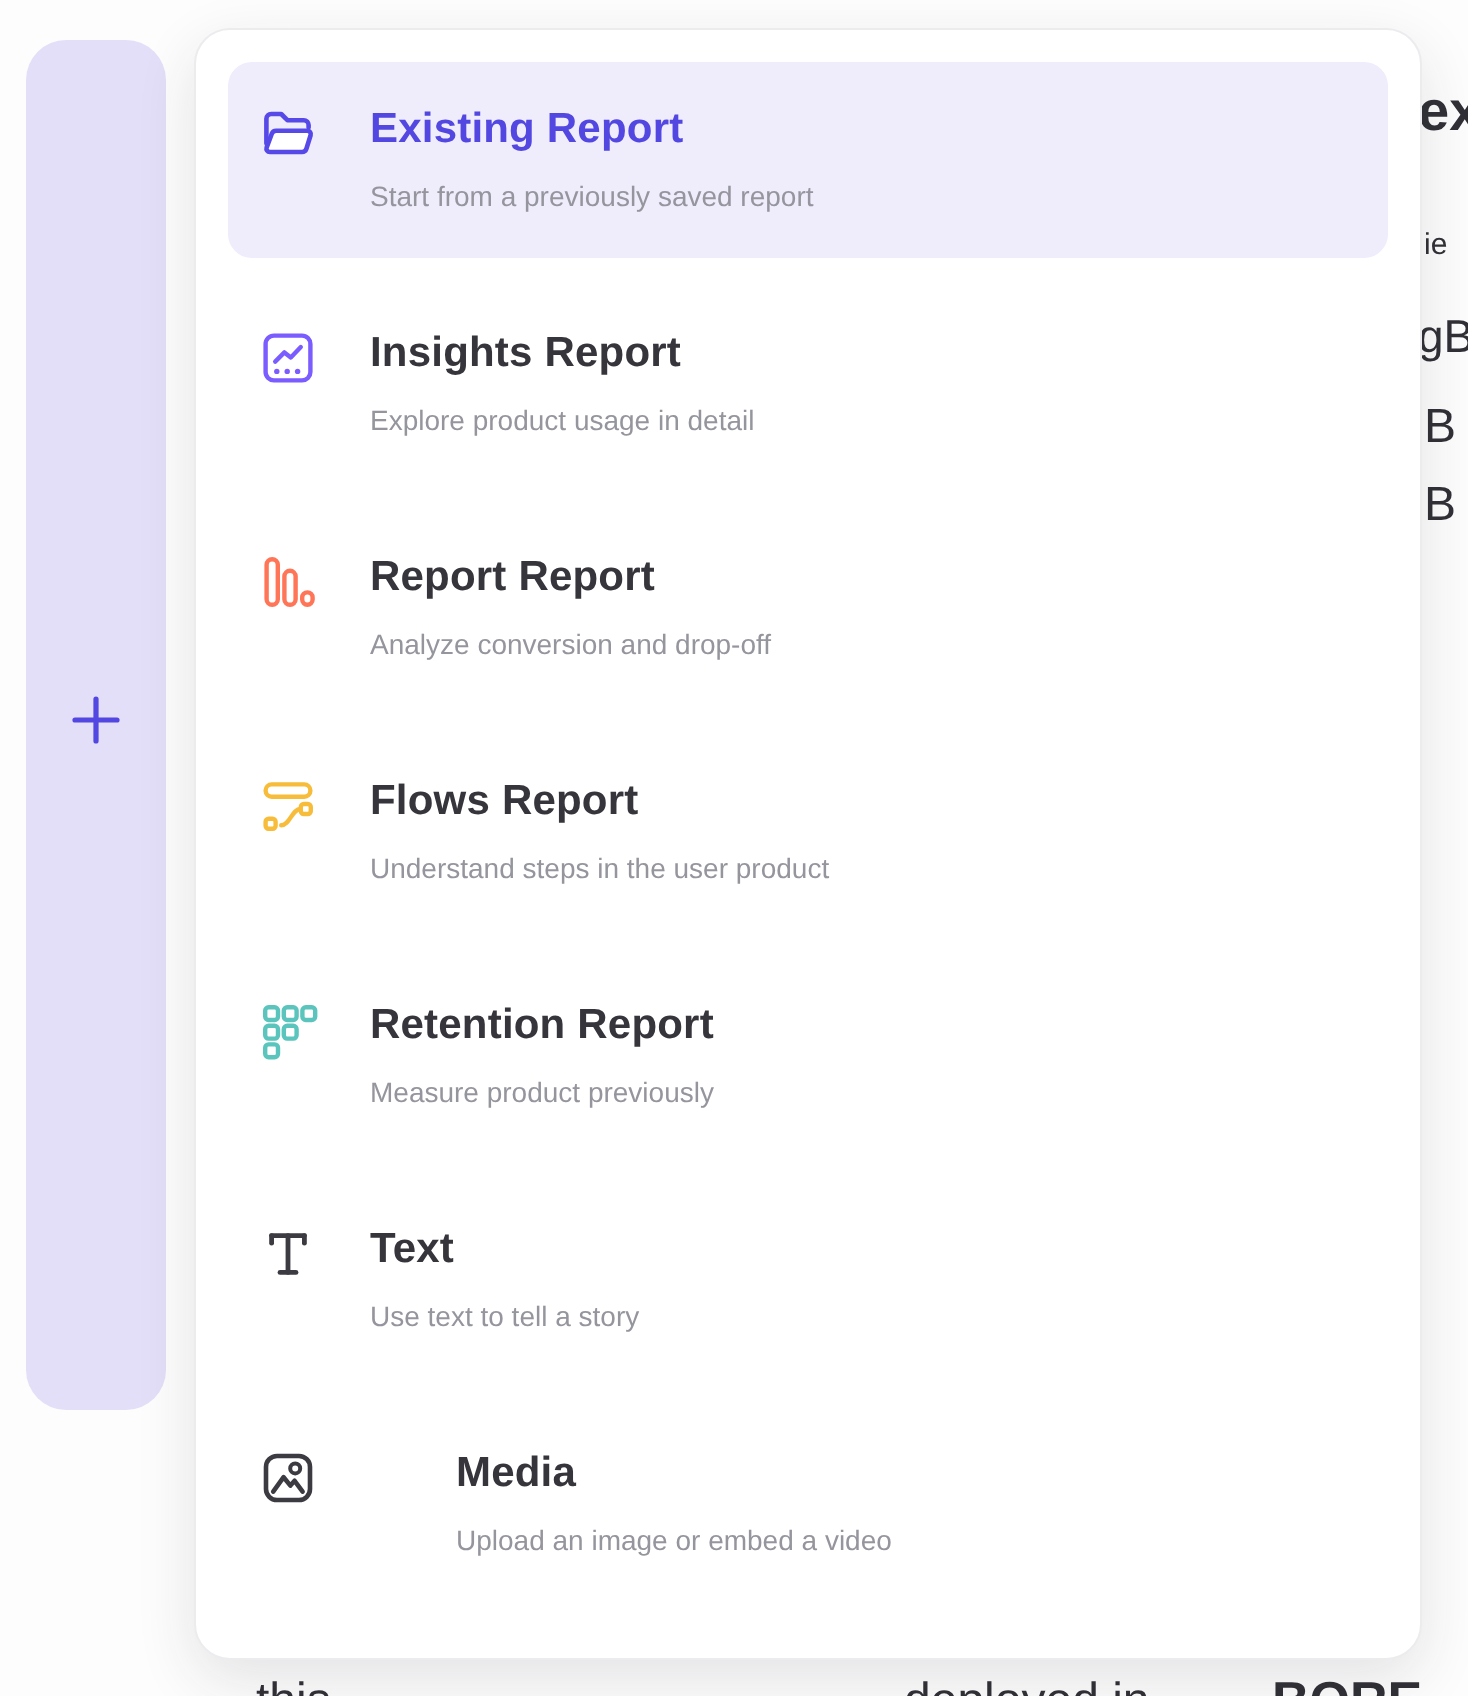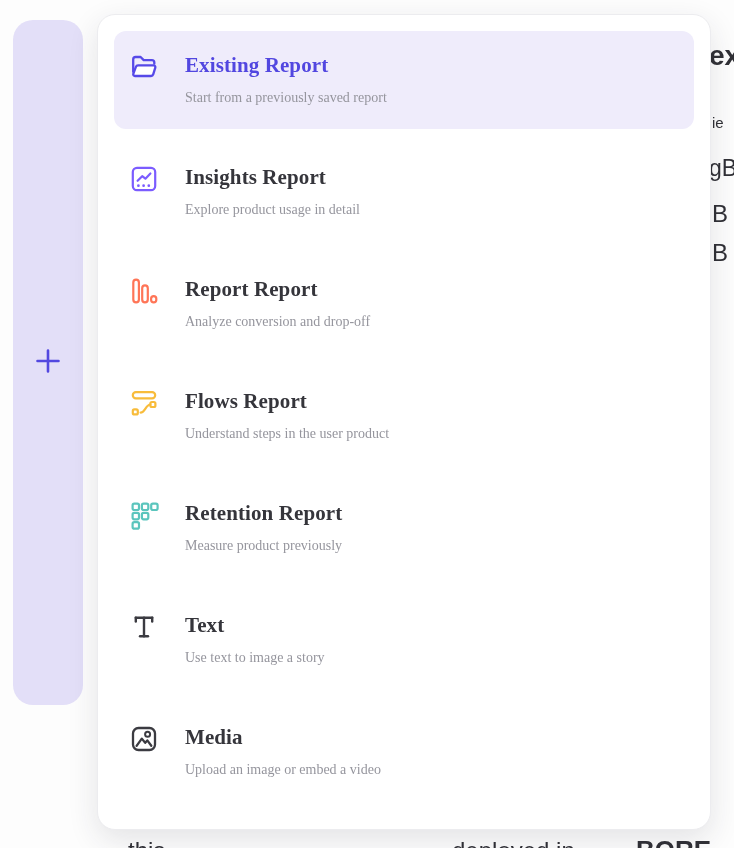--- a/index.html
+++ b/index.html
@@ -27,28 +27,28 @@
   .frag-r4 { left: 712px; top: 239px; font-size: 24px; }
   .frag-b0 { left: 128px; top: 837px; font-size: 24px; }
   .frag-b1 { left: 452px; top: 837px; font-size: 24px; }
   .frag-b2 { left: 636px; top: 835px; font-size: 26px; font-weight: 700; }
 
   
   .popup {
     position: absolute; left: 97px; top: 14px; width: 614px; height: 816px;
     box-sizing: border-box; background: #ffffff; border: 1px solid #ececef;
     border-radius: 18px; box-shadow: 0 10px 30px rgba(40, 40, 60, 0.12);
-    padding: 16px; z-index: 2; font-family: Liberation Serif, serif;
+    padding: 16px; z-index: 2;
   }
   .menu-item {
     display: flex; align-items: flex-start; box-sizing: border-box;
     border-radius: 12px; padding: 21px 16px 0 15px; height: 98px;
     margin-bottom: 14px; cursor: pointer;
   }
-  .menu-item:last-child { margin-bottom: 0; }
+  .menu-item:last-child { margin-bottom: 0; gap: 43px; }
   .menu-item.highlighted { background: var(--highlight-bg); }
   .mi-icon { flex: 0 0 30px; height: 30px; margin-top: 0; }
   .mi-icon svg { display: block; }
   .mi-text { margin-left: 26px; }
   .mi-title { font-size: 21px; font-weight: 600; color: var(--title-color); line-height: 26px; letter-spacing: 0.1px; }
   .mi-title.accent { color: var(--accent); }
   .mi-sub { font-size: 14px; font-weight: 400; color: var(--subtitle-color); line-height: 22px; margin-top: 9px; }
 </style>
 </head>
 <body>
@@ -156,21 +156,21 @@
             <svg viewBox="0 0 30 30" width="30" height="30" fill="none" stroke="currentColor" stroke-linecap="round" stroke-linejoin="round" stroke-width="2.4">
       <path d="M6.8 5.8 H23.2"></path>
               <path d="M6.8 5.8 V9.6"></path>
               <path d="M23.2 5.8 V9.6"></path>
       <path d="M15 5.8 V24.2"></path>
               <path d="M11 24.2 H19"></path>
     </svg>
           </span>
       <span class="mi-text">
         <div class="mi-title">Text</div>
-        <div class="mi-sub">Use text to image a story</div>
+        <div class="mi-sub">Use text to tell a story</div>
       </span>
     </div>
 
     <div class="menu-item">
       <span class="mi-icon" style="color: rgb(59, 59, 65);">
             <svg viewBox="0 0 30 30" width="30" height="30" fill="none" stroke="currentColor" stroke-linecap="round" stroke-linejoin="round" stroke-width="2.3">
       <rect x="4" y="4" width="22" height="22" rx="5.5"></rect>
       <circle cx="18.6" cy="10.2" r="2.5" stroke-width="2"></circle>
       <path d="M7.6 21.8 L12.8 14.6 L16.2 18.8 L18.3 16.4 L22.3 21.8"></path>
     </svg>

